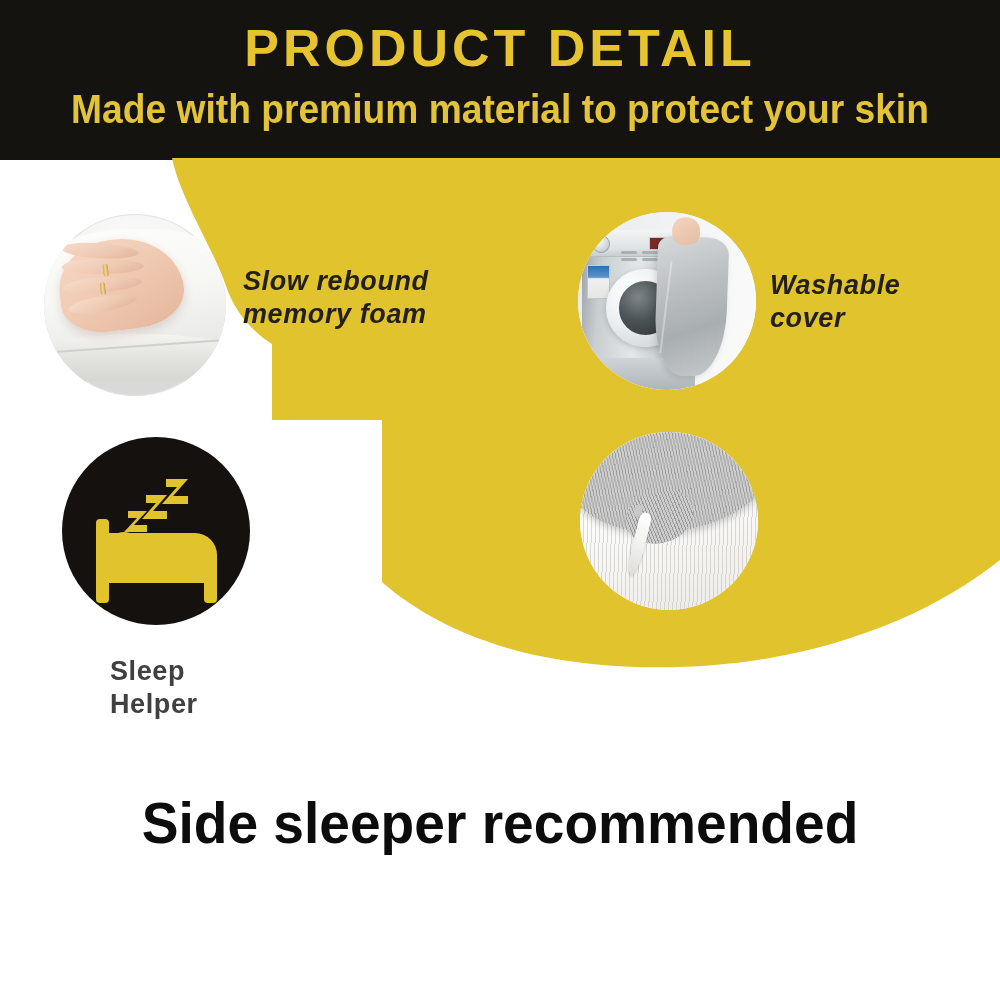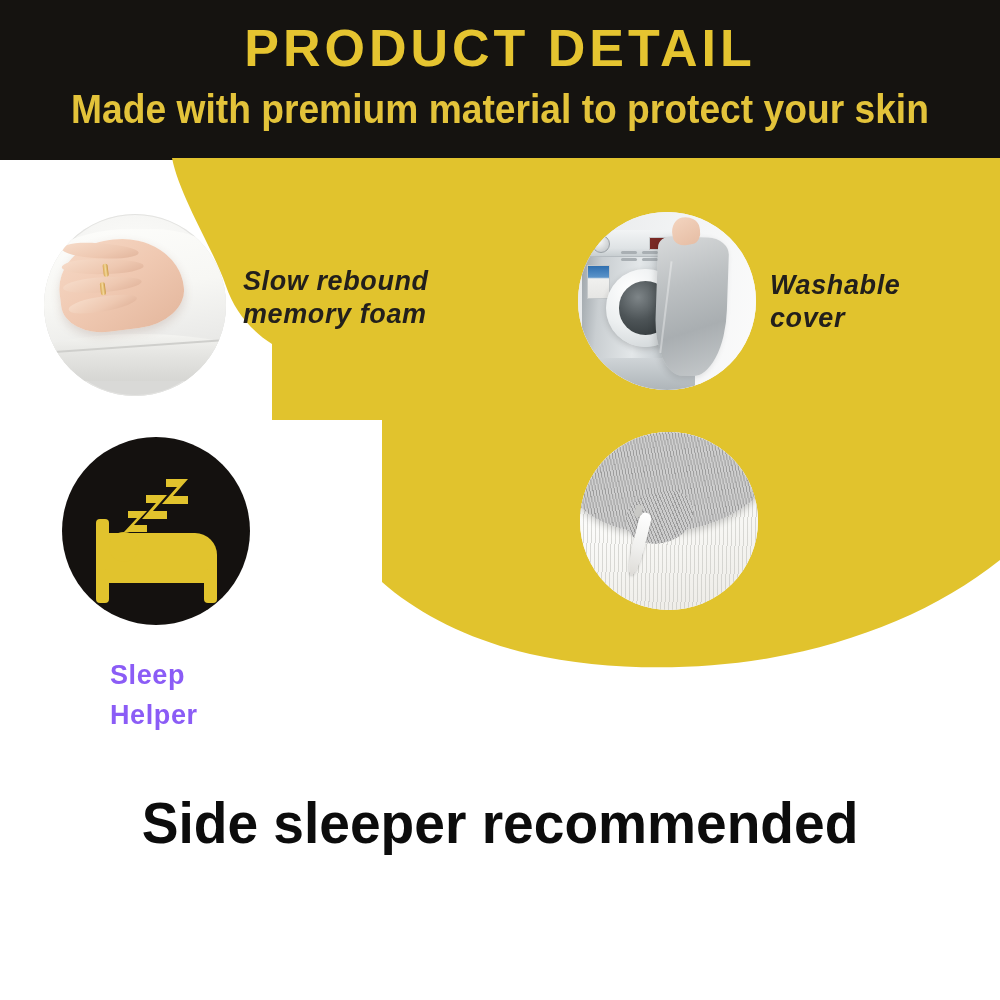--- a/index.html
+++ b/index.html
@@ -367,25 +367,25 @@
     font-style: italic;
   }
   .label-foam     { left: 243px; top: 265px; }
   .label-washable { left: 770px; top: 269px; }
   .label-breath   { left: 772px; top: 474px; }
 
   .sleep-caption {
     position: absolute;
     left: 110px;
     top: 655px;
-    color: #8b5cf6;
+    color: #404040;
     font-family: "Liberation Sans", sans-serif;
     font-weight: bold;
     font-size: 27px;
-    line-height: 40px;
+    line-height: 33px;
     letter-spacing: 0.6px;
     white-space: pre-line;
   }
 
   
   .bottom-headline {
     position: absolute;
     left: 0;
     top: 790px;
     width: 1000px;

